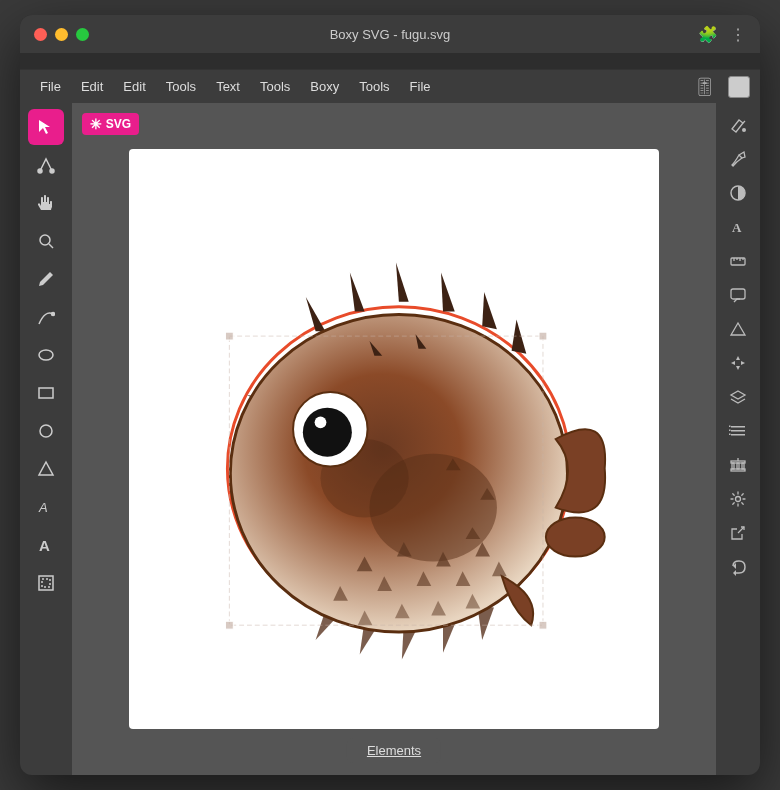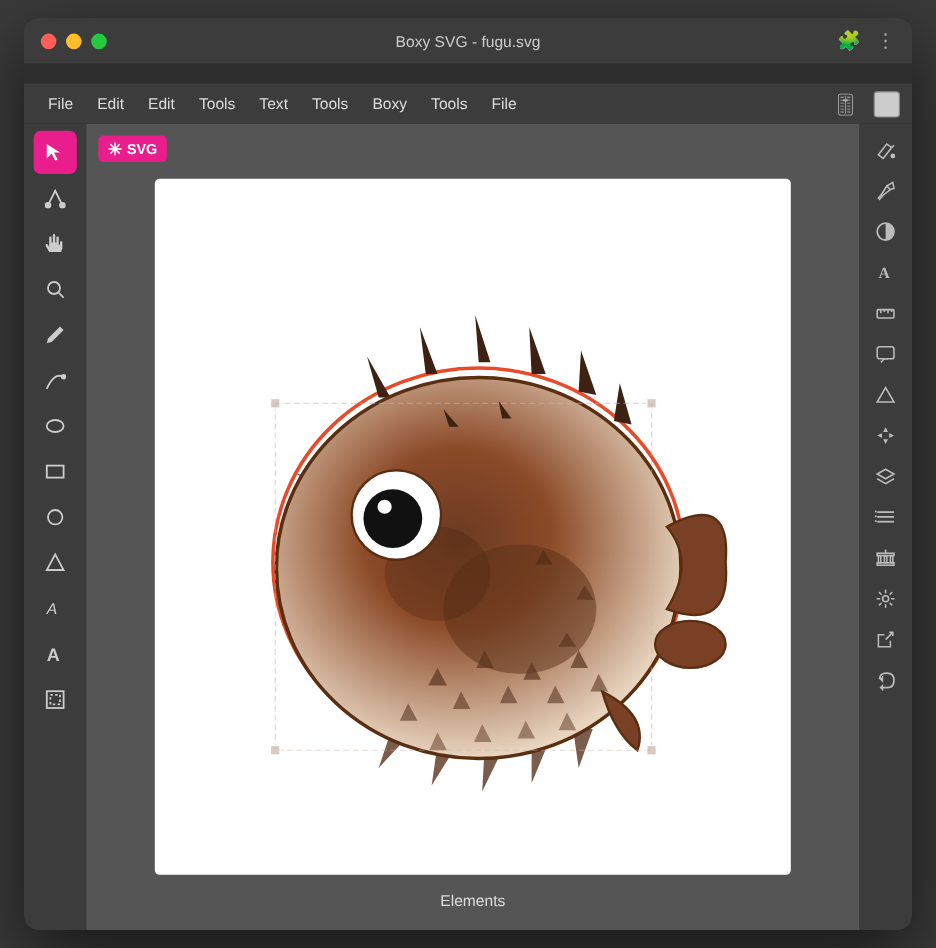--- a/index.html
+++ b/index.html
@@ -170,20 +170,21 @@
     .elements-bar {
       position: absolute;
       bottom: 12px;
       left: 50%;
       transform: translateX(-50%);
       background: #555;
       color: #ddd;
       font-size: 13px;
       padding: 5px 20px;
       border-radius: 6px;
+      text-decoration: underline;
     }
     
     .right-toolbar {
       width: 44px;
       background: #3c3c3c;
       display: flex;
       flex-direction: column;
       align-items: center;
       padding: 6px 0;
       gap: 2px;

